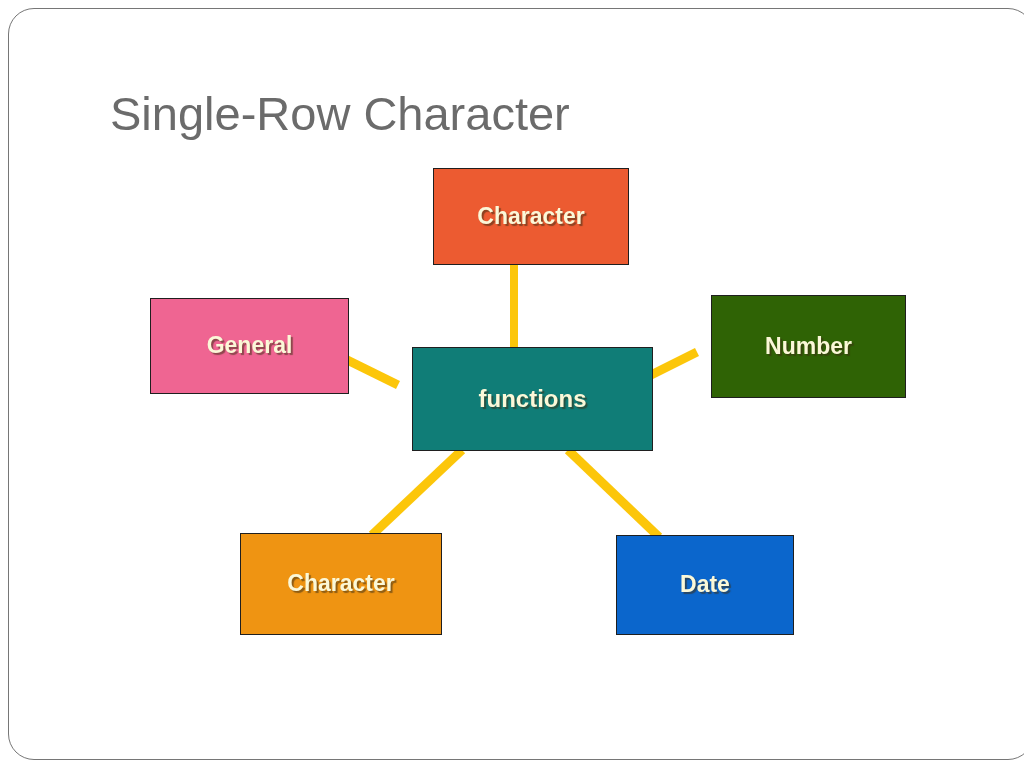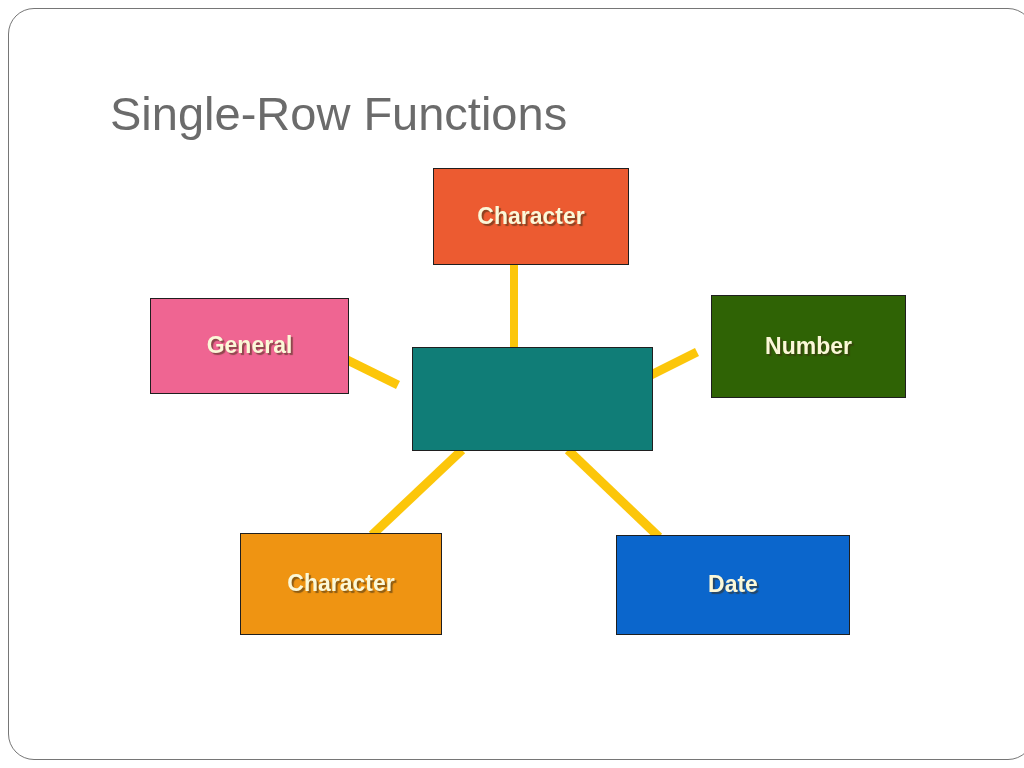--- a/index.html
+++ b/index.html
@@ -98,33 +98,33 @@
     left: 695px;  top: 295px;  width: 195px; height: 103px;
     background: #2f6305;
     z-index: 3;
   }
   #node-conversion {
     left: 224px;  top: 533px;  width: 202px; height: 102px;
     background: #ef9412;
     z-index: 3;
   }
   #node-date {
-    left: 600px;  top: 535px;  width: 234px; height: 100px;
+    left: 600px;  top: 535px;  width: 178px; height: 100px;
     background: #0b66cc;
     z-index: 3;
   }
 </style>
 </head>
 <body>
 
 <div id="slide">
 
   <div id="slide-frame"></div>
 
-  <div id="slide-title">Single-Row Functions</div>
+  <div id="slide-title">Single-Row Character</div>
 
   <svg id="connectors" viewBox="0 0 1024 768" width="1024" height="768" aria-hidden="true">
 
     <line x1="514" y1="350" x2="514" y2="262" stroke="#fcc60a" stroke-width="8"></line>
 
     <line x1="398" y1="385" x2="331" y2="352" stroke="#fcc60a" stroke-width="9"></line>
 
     <line x1="635" y1="383" x2="697" y2="352" stroke="#fcc60a" stroke-width="9"></line>
 
     <line x1="462" y1="450" x2="372" y2="535" stroke="#fcc60a" stroke-width="9"></line>
@@ -147,16 +147,17 @@
   <div class="node" id="node-conversion">
     <span class="node-label">Character</span>
   </div>
 
   <div class="node" id="node-date">
     <span class="node-label">Date</span>
   </div>
 
   <div class="node" id="node-center">
     <div>
+      <span class="node-label">functions</span>
     </div>
   </div>
 
 </div>
 
 </body></html>

